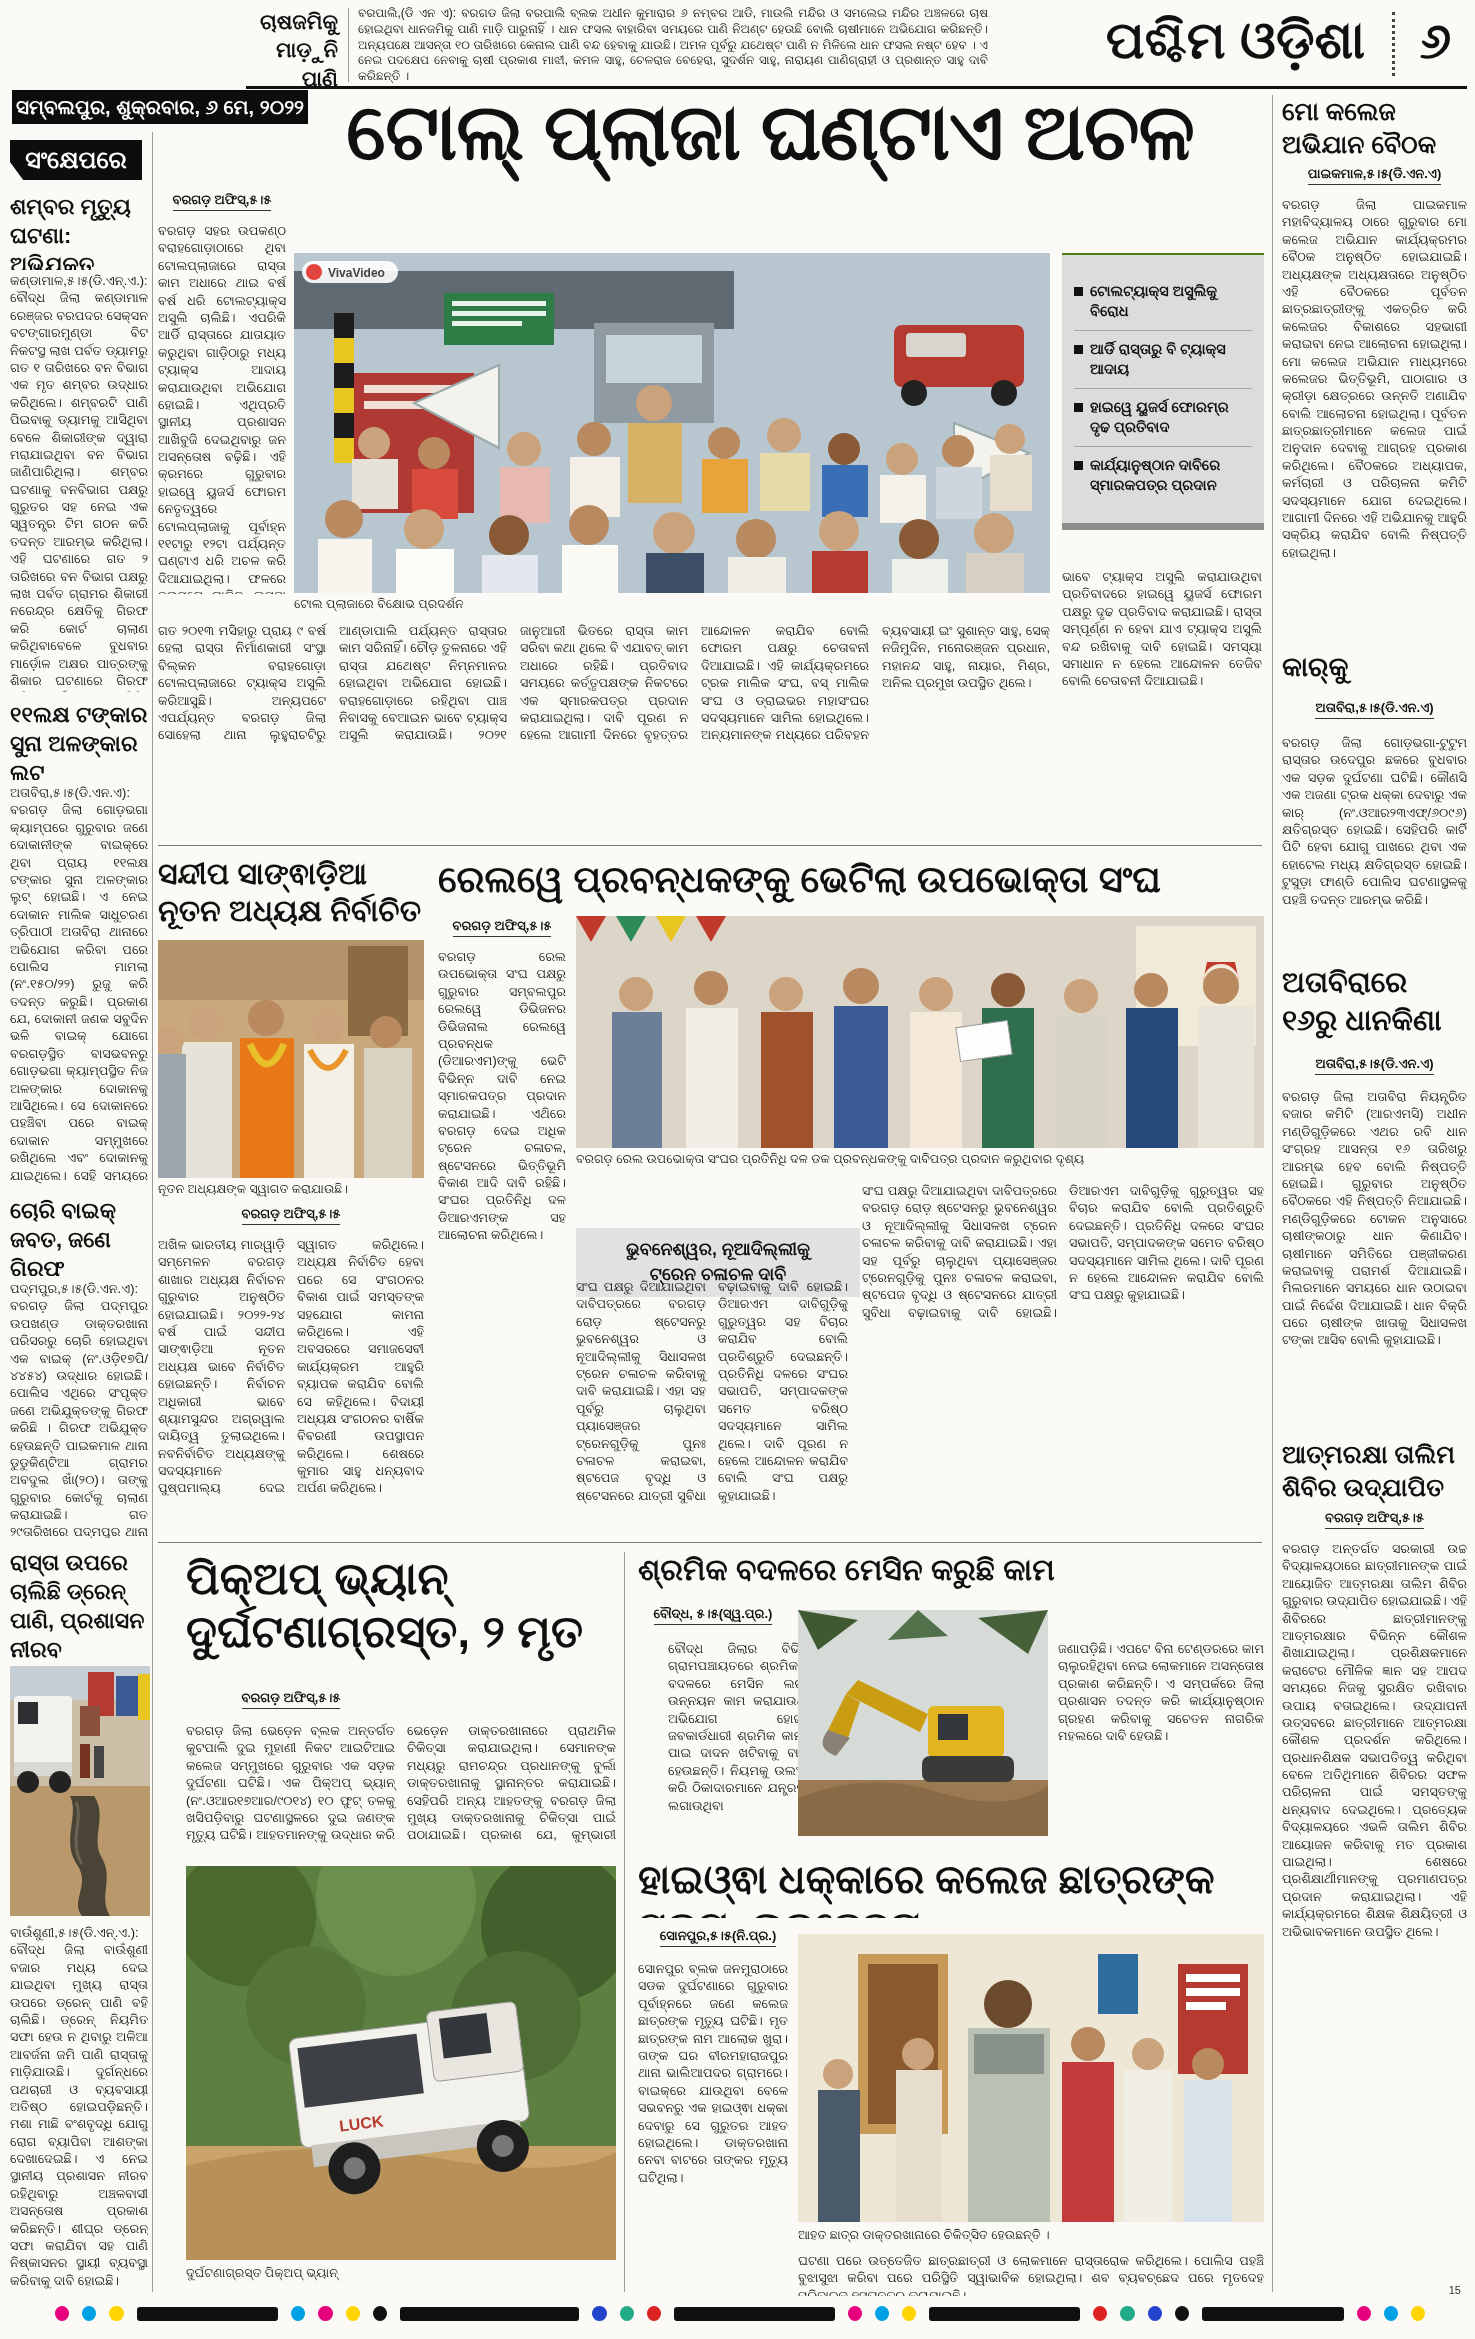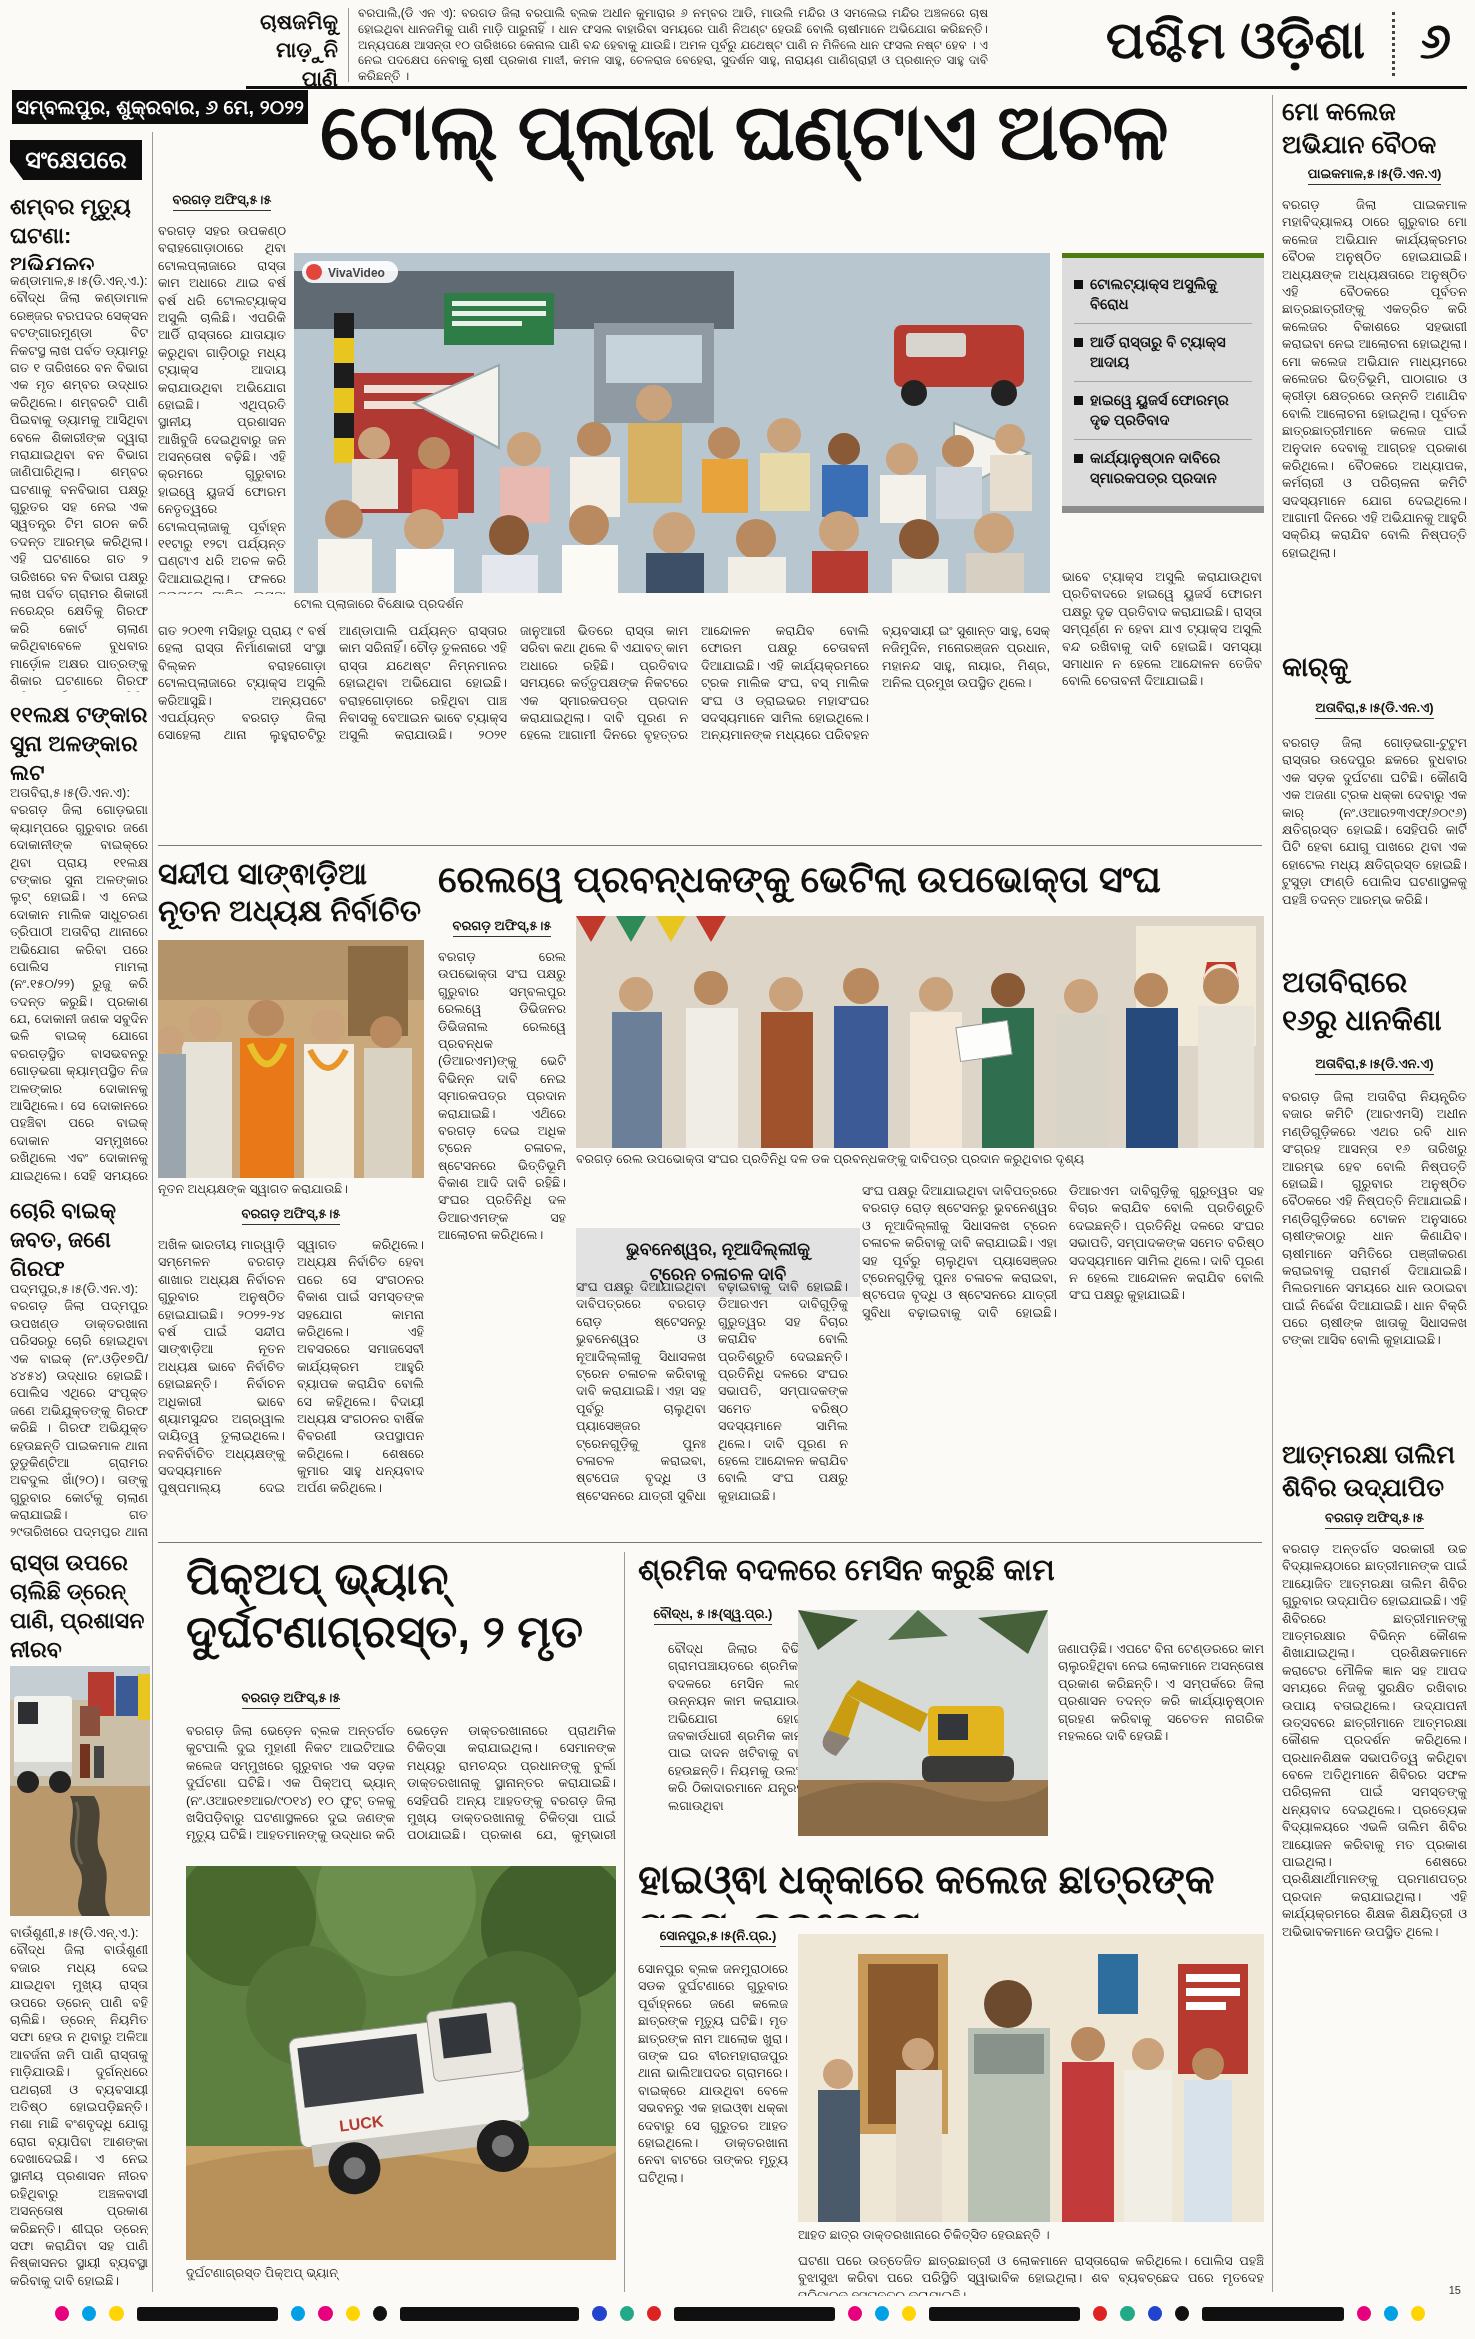--- a/index.html
+++ b/index.html
@@ -14,21 +14,21 @@
   .cap{font-size:12.5px;font-weight:bold;color:#1a1a1a;}
   .hl-xxl{font-size:78px;font-weight:900;letter-spacing:-1px;line-height:1.05;white-space:nowrap;}
   .hl-xl{font-size:45px;font-weight:900;line-height:1.18;}
   .hl-lg{font-size:37px;font-weight:900;line-height:1.2;}
   .hl-md{font-size:30px;font-weight:900;line-height:1.22;}
   .hl-sm{font-size:25px;font-weight:900;line-height:1.3;}
   .brief-hl{font-size:22px;font-weight:900;line-height:1.32;}
   .inv{background:#0d0d0d;color:#fff;}
   .cols2{column-count:2;column-gap:12px;}
   .cols5{column-count:5;column-gap:13px;}
-  .hbox{background:#dcdcdc;border-top:5px solid #4d7c0f;border-bottom:7px solid #8d8d8d;padding:8px 12px;}
+  .hbox{background:#dcdcdc;border-top:2px solid #4d7c0f;border-bottom:7px solid #8d8d8d;padding:18px 12px;}
   .hbox .item{display:flex;gap:7px;font-size:14.5px;font-weight:bold;line-height:1.35;
               padding:9px 0;border-bottom:1px solid #a5a5a5;align-items:flex-start;}
   .hbox .item:last-child{border-bottom:none;}
   .hbox .sq{flex:0 0 9px;width:9px;height:9px;background:#111;margin-top:5px;}
   .dbox{background:#e2e2e2;text-align:center;font-weight:900;font-size:17.5px;line-height:1.45;padding:9px 6px;}
   .vr{background:#9a9a9a;width:1px;}
   .hr{background:#777;height:1px;}
   .hr-bold{background:#111;height:2.5px;}
   .ph{background:#e7e3da;}
   .ph svg{display:block;}
@@ -88,21 +88,21 @@
       <circle cx="18" cy="116" r="11" fill="#222"></circle>
       <circle cx="50" cy="116" r="11" fill="#222"></circle>
       <rect x="70" y="78" width="10" height="34" fill="#73331f"></rect>
       <rect x="84" y="80" width="10" height="32" fill="#444"></rect>
       <path d="M60,130 C70,150 50,175 68,200 C80,220 60,235 72,250 L100,250 C88,230 104,214 92,192 C80,172 98,150 84,130 Z" fill="#4a4436"></path>
       <path d="M66,136 C74,152 58,176 72,198" stroke="#6b6352" stroke-width="3" fill="none"></path>
     </svg>
   </div>
   <div class="abs clip bt" style="left:10px;top:1924px;width:138px;height:368px;">ବାଉଁଶୁଣୀ,୫।୫(ଡି.ଏନ୍.ଏ.): ବୌଦ୍ଧ ଜିଲା ବାଉଁଶୁଣୀ ବଜାର ମଧ୍ୟ ଦେଇ ଯାଇଥିବା ମୁଖ୍ୟ ରାସ୍ତା ଉପରେ ଡ୍ରେନ୍ ପାଣି ବହି ଚାଲିଛି। ଡ୍ରେନ୍ ନିୟମିତ ସଫା ହେଉ ନ ଥିବାରୁ ଅଳିଆ ଆବର୍ଜନା ଜମି ପାଣି ରାସ୍ତାକୁ ମାଡ଼ିଯାଉଛି। ଦୁର୍ଗନ୍ଧରେ ପଥଚାରୀ ଓ ବ୍ୟବସାୟୀ ଅତିଷ୍ଠ ହୋଇପଡ଼ିଛନ୍ତି। ମଶା ମାଛି ବଂଶବୃଦ୍ଧି ଯୋଗୁ ରୋଗ ବ୍ୟାପିବା ଆଶଙ୍କା ଦେଖାଦେଇଛି। ଏ ନେଇ ସ୍ଥାନୀୟ ପ୍ରଶାସନ ନୀରବ ରହିଥିବାରୁ ଅଞ୍ଚଳବାସୀ ଅସନ୍ତୋଷ ପ୍ରକାଶ କରିଛନ୍ତି। ଶୀଘ୍ର ଡ୍ରେନ୍ ସଫା କରାଯିବା ସହ ପାଣି ନିଷ୍କାସନର ସ୍ଥାୟୀ ବ୍ୟବସ୍ଥା କରିବାକୁ ଦାବି ହୋଇଛି।</div>
 
-  <div class="abs hl-xxl clip" style="left:320px;top:92px;width:880px;height:90px;">ଟୋଲ୍ ପ୍ଲାଜା ଘଣ୍ଟାଏ ଅଚଳ</div>
+  <div class="abs hl-xxl clip" style="left:330px;top:92px;width:880px;height:90px;text-align:center;">ଟୋଲ୍ ପ୍ଲାଜା ଘଣ୍ଟାଏ ଅଚଳ</div>
 
   <div class="abs" style="left:158px;top:192px;width:128px;">
     <div class="dl"><span>ବରଗଡ଼ ଅଫିସ୍,୫।୫</span></div>
   </div>
   <div class="abs clip bt" style="left:158px;top:222px;width:128px;height:372px;">ବରଗଡ଼ ସହର ଉପକଣ୍ଠ ବରାହଗୋଡ଼ାଠାରେ ଥିବା ଟୋଲପ୍ଲାଜାରେ ରାସ୍ତା କାମ ଅଧାରେ ଥାଇ ବର୍ଷ ବର୍ଷ ଧରି ଟୋଲଟ୍ୟାକ୍ସ ଅସୁଲି ଚାଲିଛି। ଏପରିକି ଆର୍ଡି ରାସ୍ତାରେ ଯାତାୟାତ କରୁଥିବା ଗାଡ଼ିଠାରୁ ମଧ୍ୟ ଟ୍ୟାକ୍ସ ଆଦାୟ କରାଯାଉଥିବା ଅଭିଯୋଗ ହୋଇଛି। ଏଥିପ୍ରତି ସ୍ଥାନୀୟ ପ୍ରଶାସନ ଆଖିବୁଜି ଦେଇଥିବାରୁ ଜନ ଅସନ୍ତୋଷ ବଢ଼ିଛି। ଏହି କ୍ରମରେ ଗୁରୁବାର ହାଇୱେ ୟୁଜର୍ସ ଫୋରମ ନେତୃତ୍ୱରେ ଟୋଲପ୍ଲାଜାକୁ ପୂର୍ବାହ୍ନ ୧୧ଟାରୁ ୧୨ଟା ପର୍ଯ୍ୟନ୍ତ ଘଣ୍ଟାଏ ଧରି ଅଚଳ କରି ଦିଆଯାଇଥିଲା। ଫଳରେ ଦୁଇପଟେ ଗାଡ଼ିର ଲମ୍ବା ଧାଡ଼ି ଲାଗିଯାଇଥିଲା।</div>
 
   <div class="abs ph" style="left:294px;top:253px;width:756px;height:340px;">
     <svg width="756" height="340" viewBox="0 0 756 340">
       <rect width="756" height="340" fill="#b8c6cf"></rect>
       <rect x="0" y="18" width="440" height="58" fill="#5f6a72"></rect>

